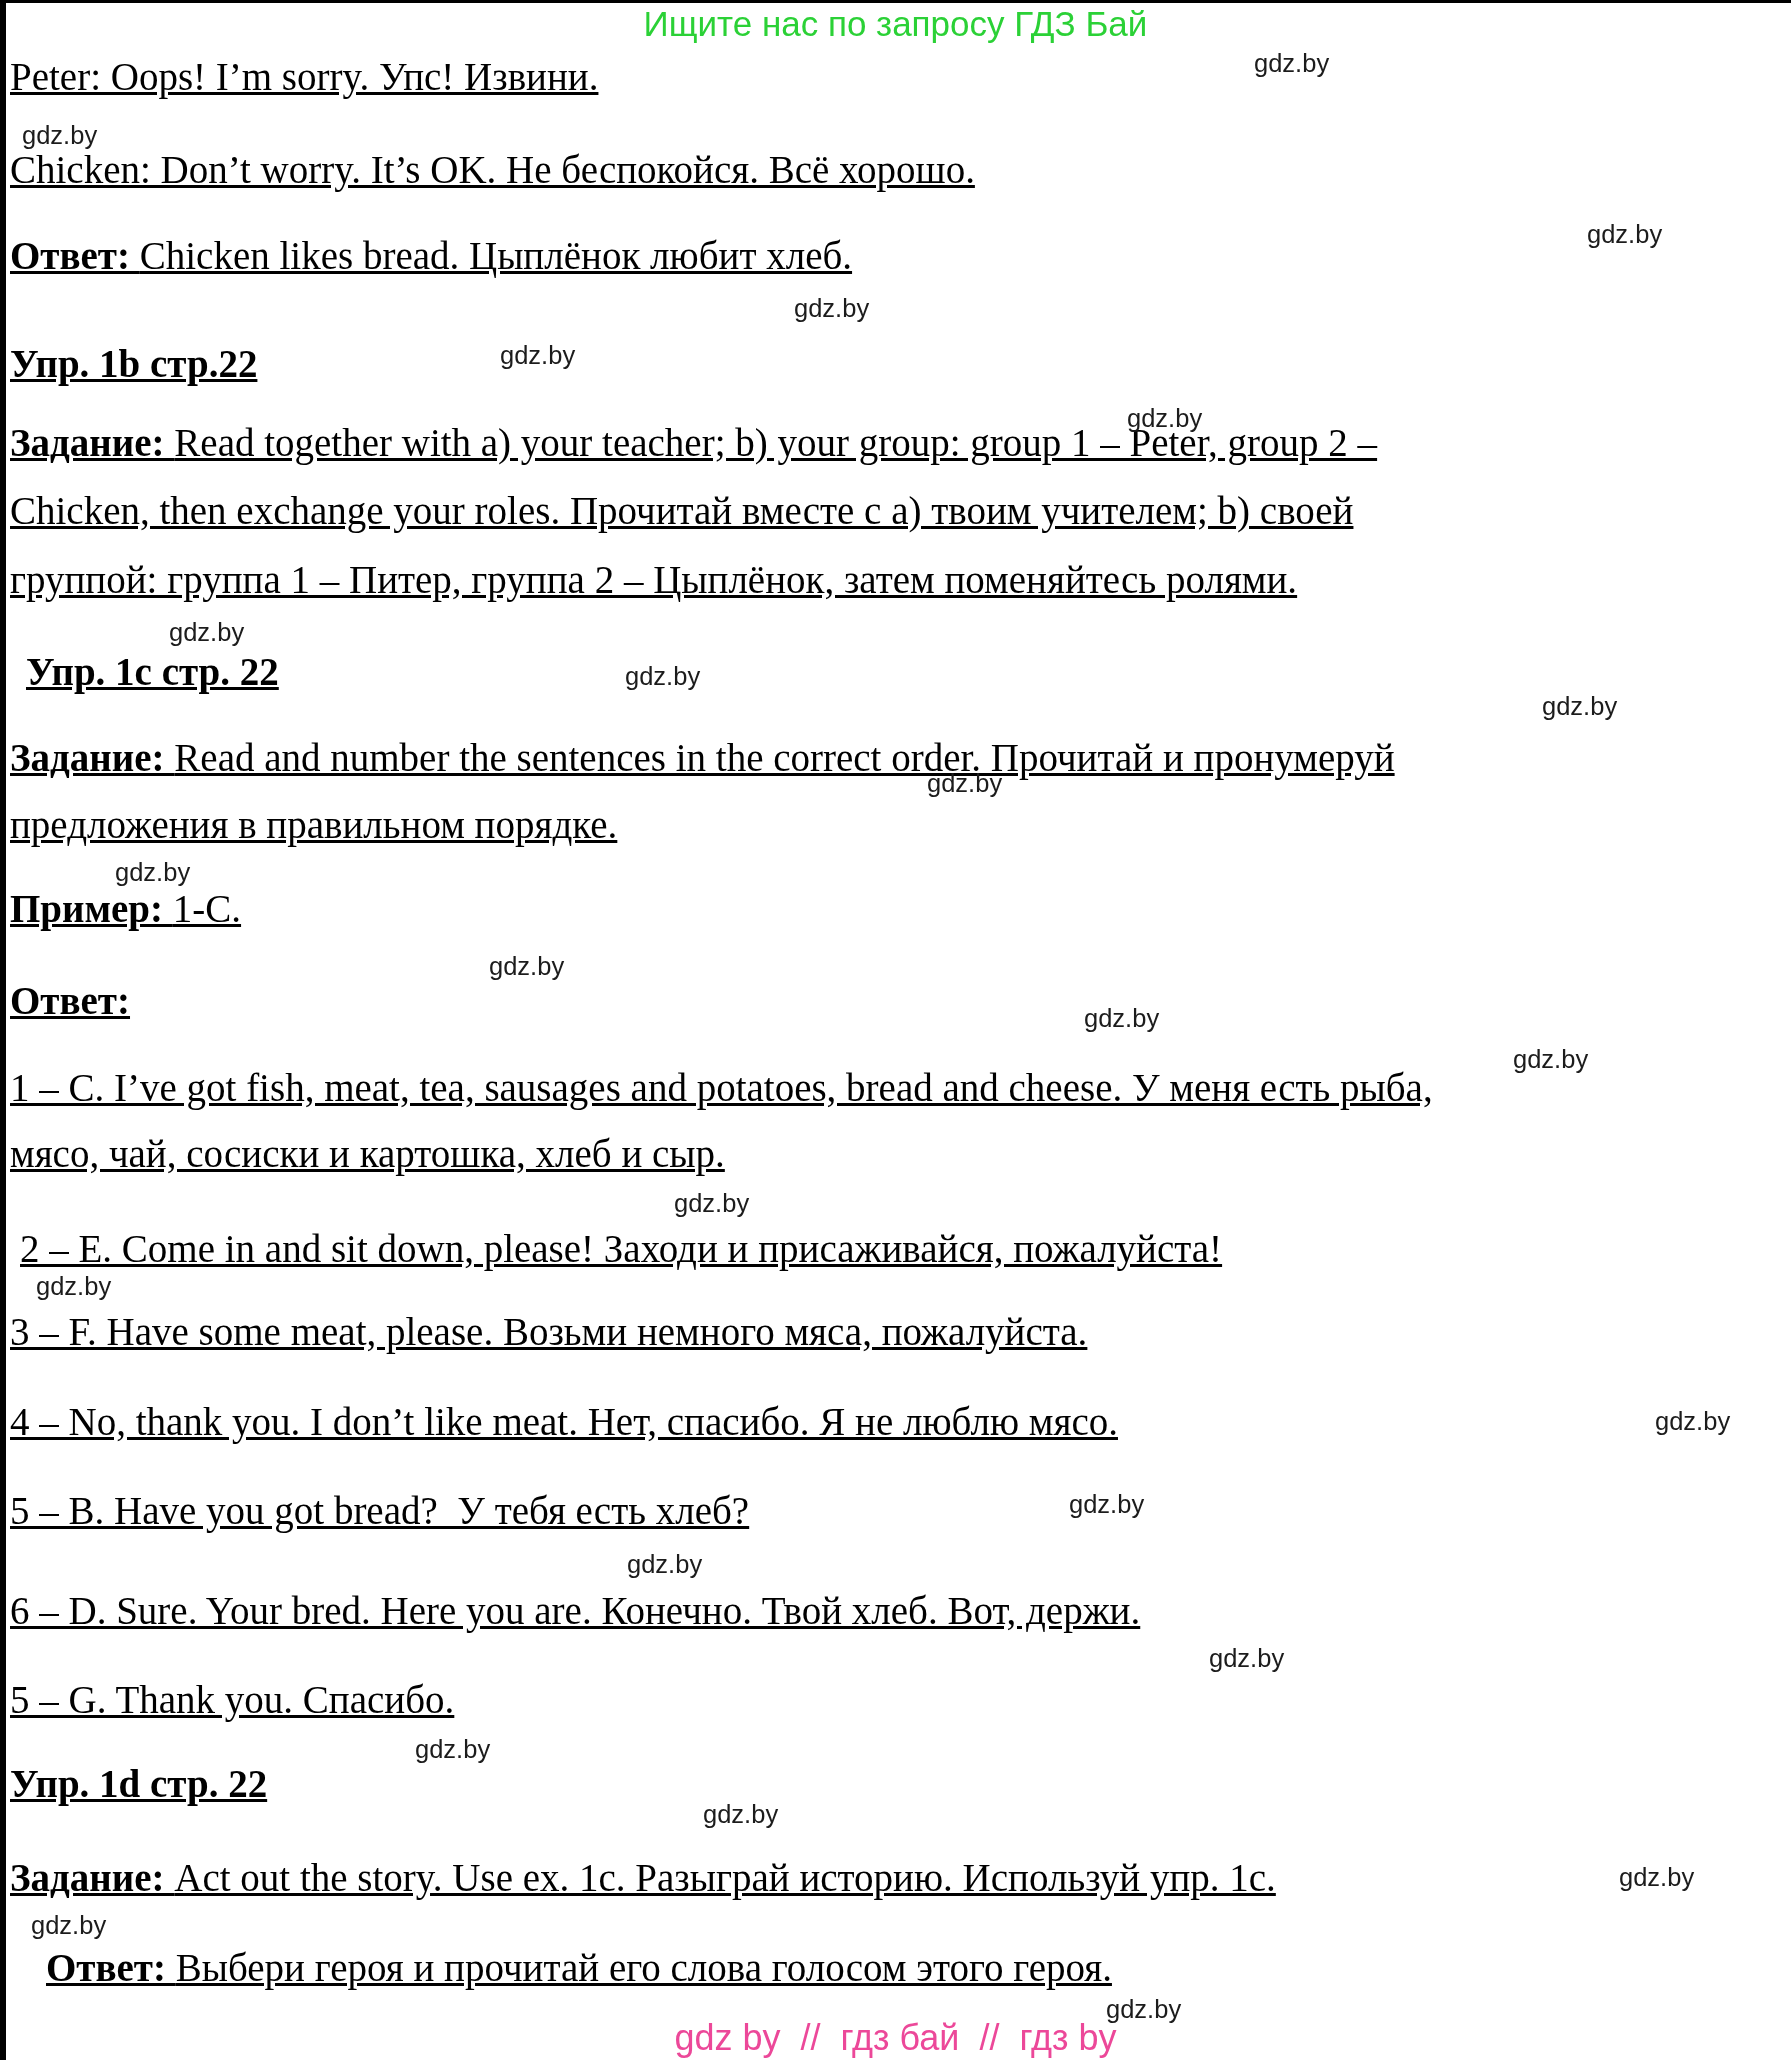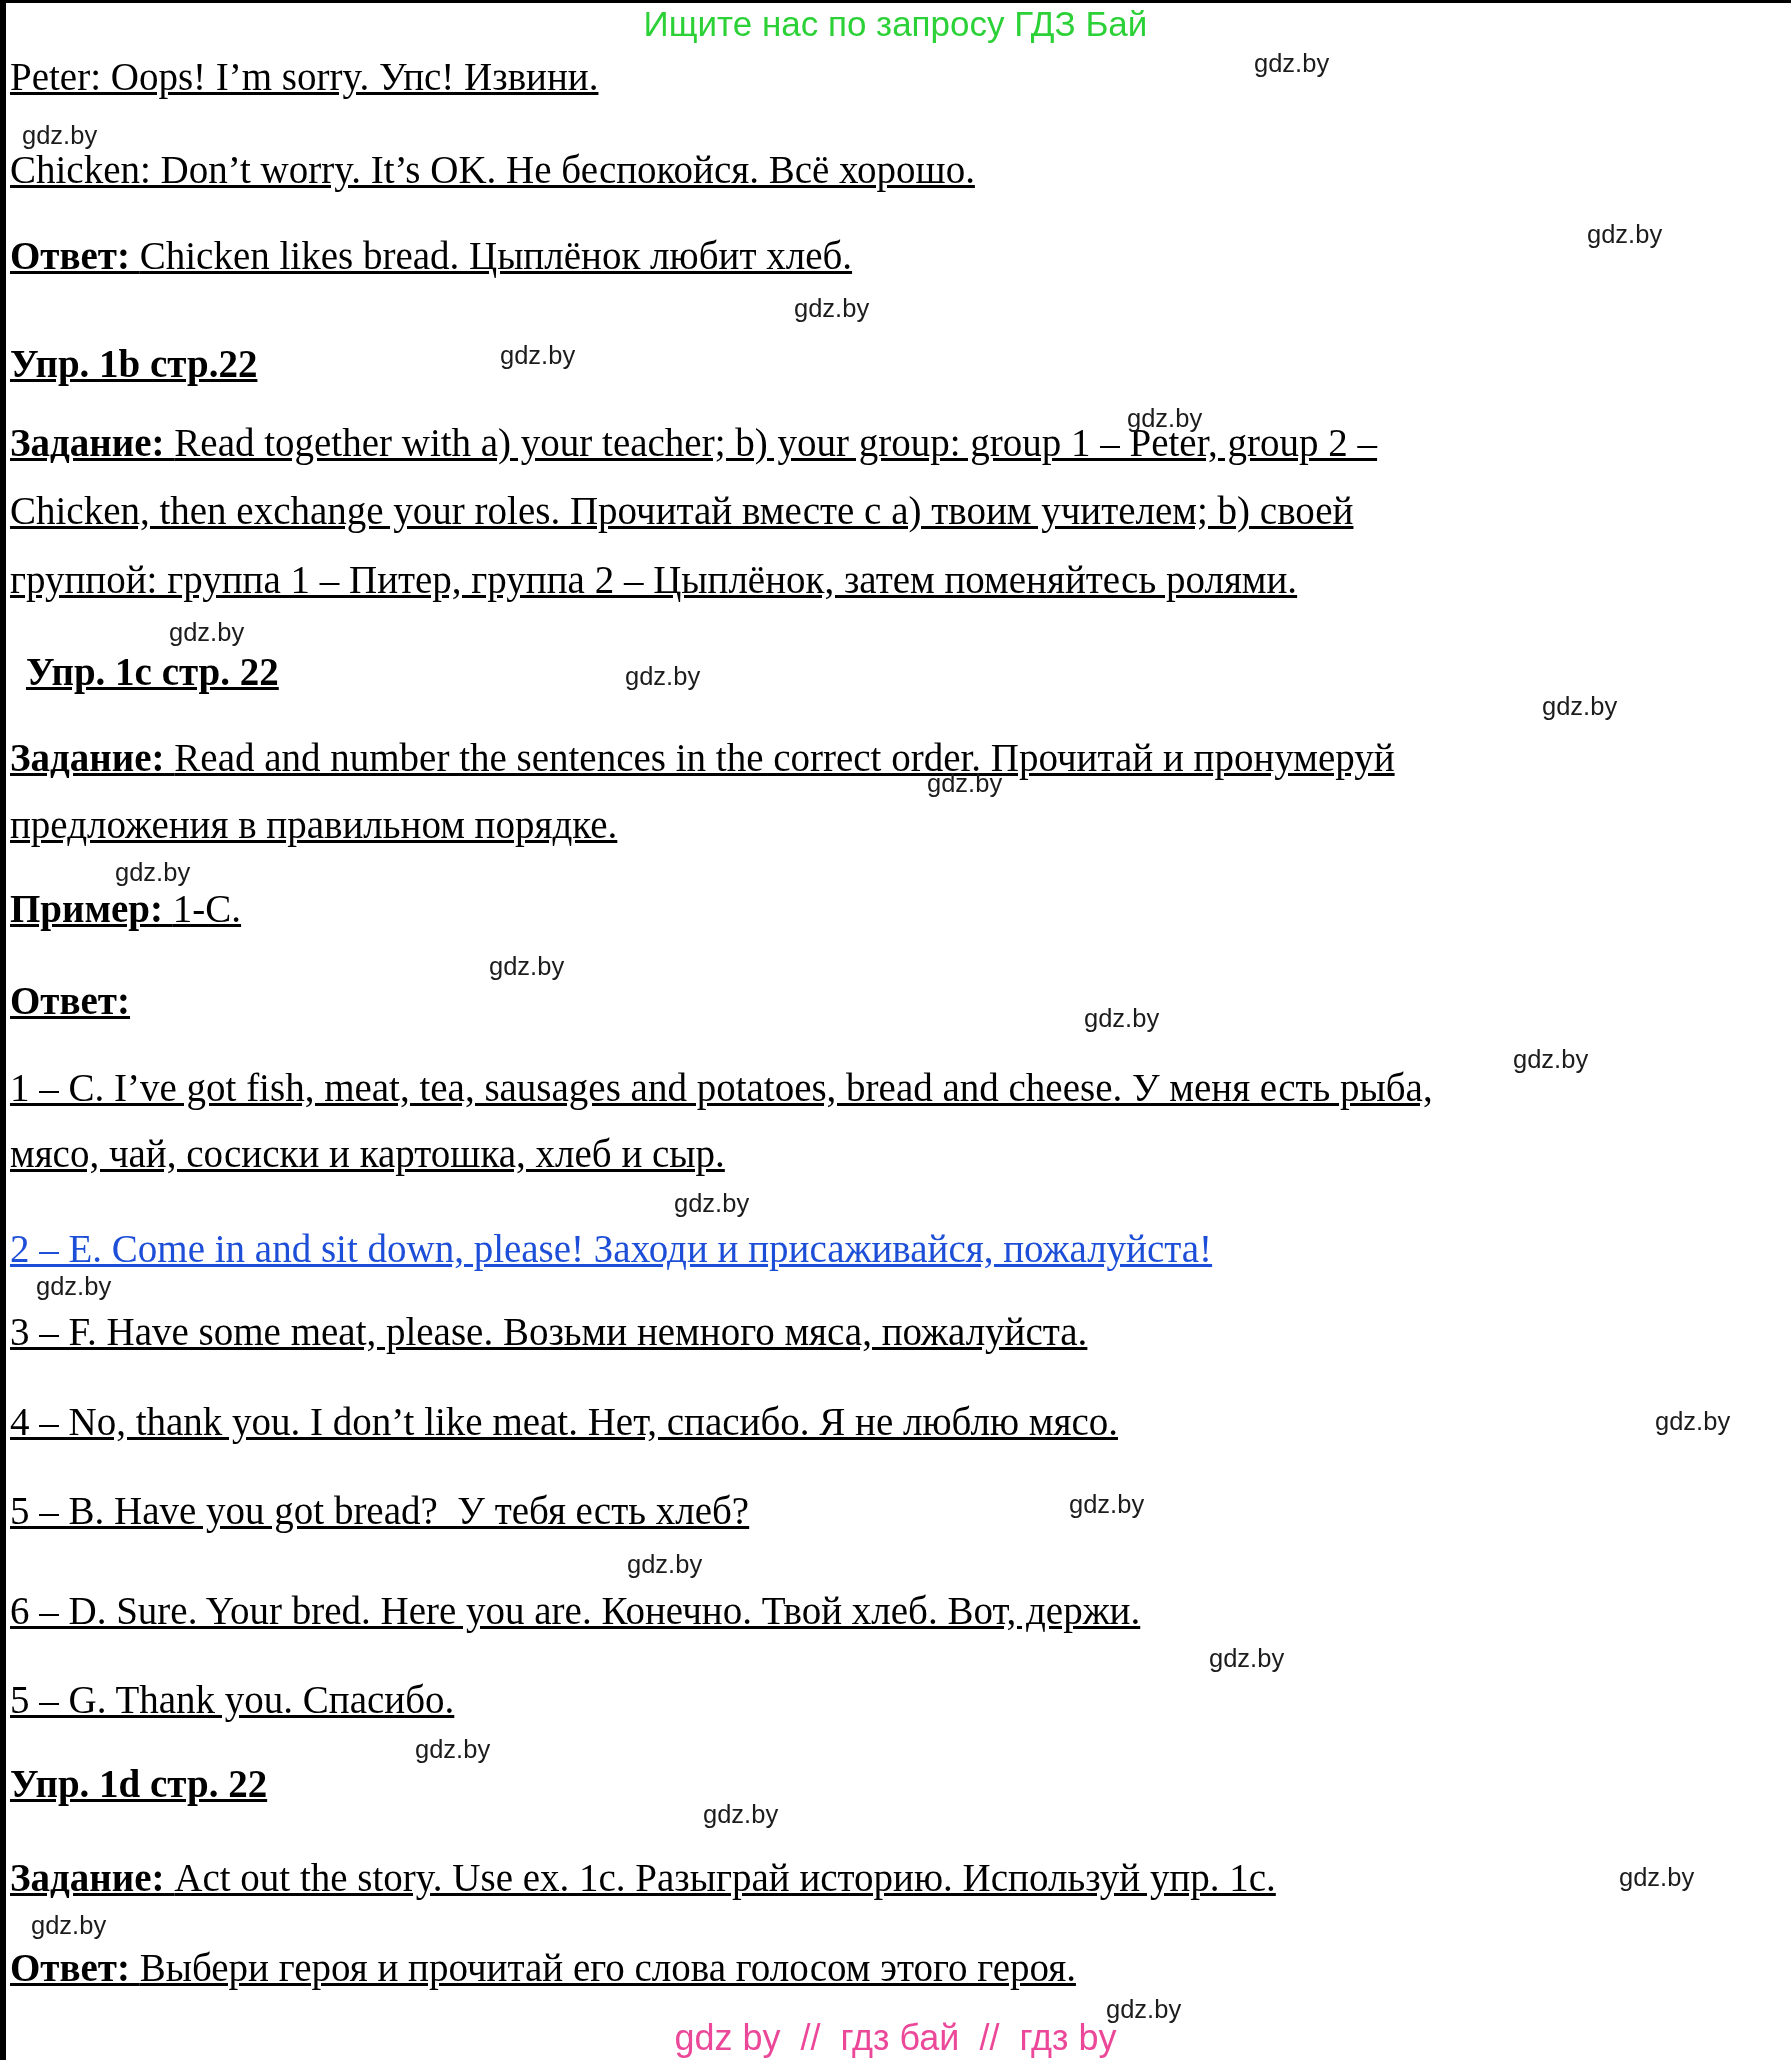--- a/index.html
+++ b/index.html
@@ -86,29 +86,29 @@
       <div class="line" style="top: 419px; color: rgb(0, 0, 0);"><b>Задание: </b><span>Read together with a) your teacher; b) your group: group 1 – Peter, group 2 –</span></div>
       <div class="line" style="top: 487px; color: rgb(0, 0, 0);"><b></b><span>Chicken, then exchange your roles. Прочитай вместе с a) твоим учителем; b) своей</span></div>
       <div class="line" style="top: 556px; color: rgb(0, 0, 0);"><b></b><span>группой: группа 1 – Питер, группа 2 – Цыплёнок, затем поменяйтесь ролями.</span></div>
       <div class="line" style="top: 648px; color: rgb(0, 0, 0); margin-left: 16px;"><b>Упр. 1c стр. 22</b><span></span></div>
       <div class="line" style="top: 734px; color: rgb(0, 0, 0);"><b>Задание: </b><span>Read and number the sentences in the correct order. Прочитай и пронумеруй</span></div>
       <div class="line" style="top: 801px; color: rgb(0, 0, 0);"><b></b><span>предложения в правильном порядке.</span></div>
       <div class="line" style="top: 885px; color: rgb(0, 0, 0);"><b>Пример: </b><span>1-C.</span></div>
       <div class="line" style="top: 977px; color: rgb(0, 0, 0);"><b>Ответ:</b><span></span></div>
       <div class="line" style="top: 1064px; color: rgb(0, 0, 0);"><b></b><span>1 – C. I’ve got fish, meat, tea, sausages and potatoes, bread and cheese. У меня есть рыба,</span></div>
       <div class="line" style="top: 1130px; color: rgb(0, 0, 0);"><b></b><span>мясо, чай, сосиски и картошка, хлеб и сыр.</span></div>
-      <div class="line" style="top: 1225px; color: #1d4ed8;"><b></b><span>2 – E. Come in and sit down, please! Заходи и присаживайся, пожалуйста!</span></div>
+      <div class="line" style="top: 1225px; color: #000000; margin-left: 10px;"><b></b><span>2 – E. Come in and sit down, please! Заходи и присаживайся, пожалуйста!</span></div>
       <div class="line" style="top: 1308px; color: rgb(0, 0, 0);"><b></b><span>3 – F. Have some meat, please. Возьми немного мяса, пожалуйста.</span></div>
       <div class="line" style="top: 1398px; color: rgb(0, 0, 0);"><b></b><span>4 – No, thank you. I don’t like meat. Нет, спасибо. Я не люблю мясо.</span></div>
       <div class="line" style="top: 1487px; color: rgb(0, 0, 0);"><b></b><span>5 – B. Have you got bread?  У тебя есть хлеб?</span></div>
       <div class="line" style="top: 1587px; color: rgb(0, 0, 0);"><b></b><span>6 – D. Sure. Your bred. Here you are. Конечно. Твой хлеб. Вот, держи.</span></div>
       <div class="line" style="top: 1676px; color: rgb(0, 0, 0);"><b></b><span>5 – G. Thank you. Спасибо.</span></div>
       <div class="line" style="top: 1760px; color: rgb(0, 0, 0);"><b>Упр. 1d стр. 22</b><span></span></div>
       <div class="line" style="top: 1854px; color: rgb(0, 0, 0);"><b>Задание: </b><span>Act out the story. Use ex. 1c. Разыграй историю. Используй упр. 1c.</span></div>
-      <div class="line" style="top: 1944px; color: rgb(0, 0, 0);"><b>Ответ: </b><span>Выбери героя и прочитай его слова голосом этого героя.</span></div>
+      <div class="line" style="top: 1944px; color: rgb(0, 0, 0); margin-left: 36px;"><b>Ответ: </b><span>Выбери героя и прочитай его слова голосом этого героя.</span></div>
     </div>
 
   <div id="watermarks">
       <div class="wm" style="left: 1254px; top: 48px; color: rgb(28, 28, 28);">gdz.by</div>
       <div class="wm" style="left: 22px; top: 120px; color: rgb(28, 28, 28);">gdz.by</div>
       <div class="wm" style="left: 1587px; top: 219px; color: rgb(28, 28, 28);">gdz.by</div>
       <div class="wm" style="left: 794px; top: 293px; color: rgb(28, 28, 28);">gdz.by</div>
       <div class="wm" style="left: 500px; top: 340px; color: rgb(28, 28, 28);">gdz.by</div>
       <div class="wm" style="left: 1127px; top: 403px; color: rgb(28, 28, 28);">gdz.by</div>
       <div class="wm" style="left: 169px; top: 617px; color: rgb(28, 28, 28);">gdz.by</div>

